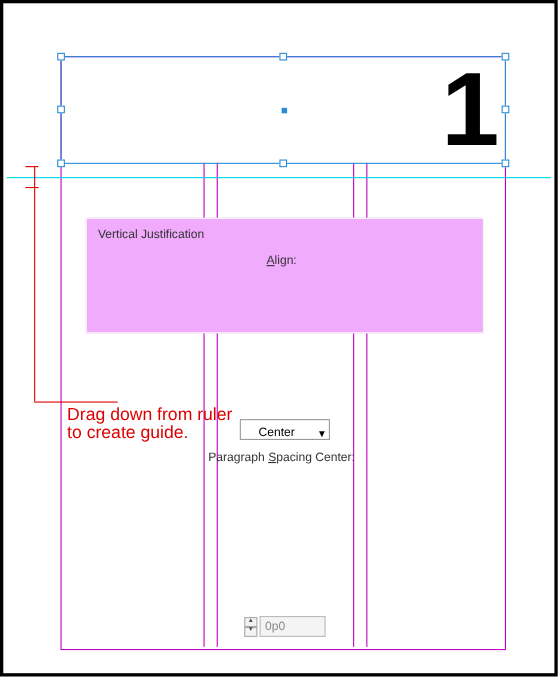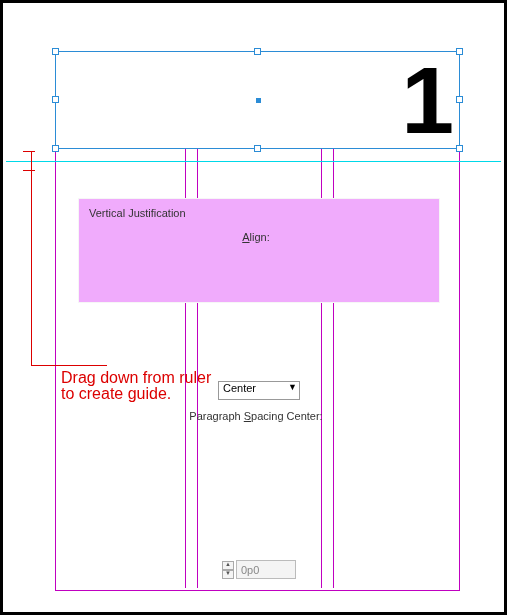--- a/index.html
+++ b/index.html
@@ -115,23 +115,23 @@
     padding-right: 6px;
     color: #333;
   }
   .row-label .ul { text-decoration: underline; }
   .select {
     width: 82px;
     height: 19px;
     background: #fff;
     border: 1px solid #999;
     display: flex;
-    align-items: flex-start;
+    align-items: flex-end;
     justify-content: space-between;
-    padding: 0 2px 0 4px;
+    padding: 0 2px 0 16px;
     font-size: 11px;
   }
   .select .arrow {
     font-size: 9px;
     color: #000;
   }
   .spinner {
     display: flex;
     align-items: center;
   }

